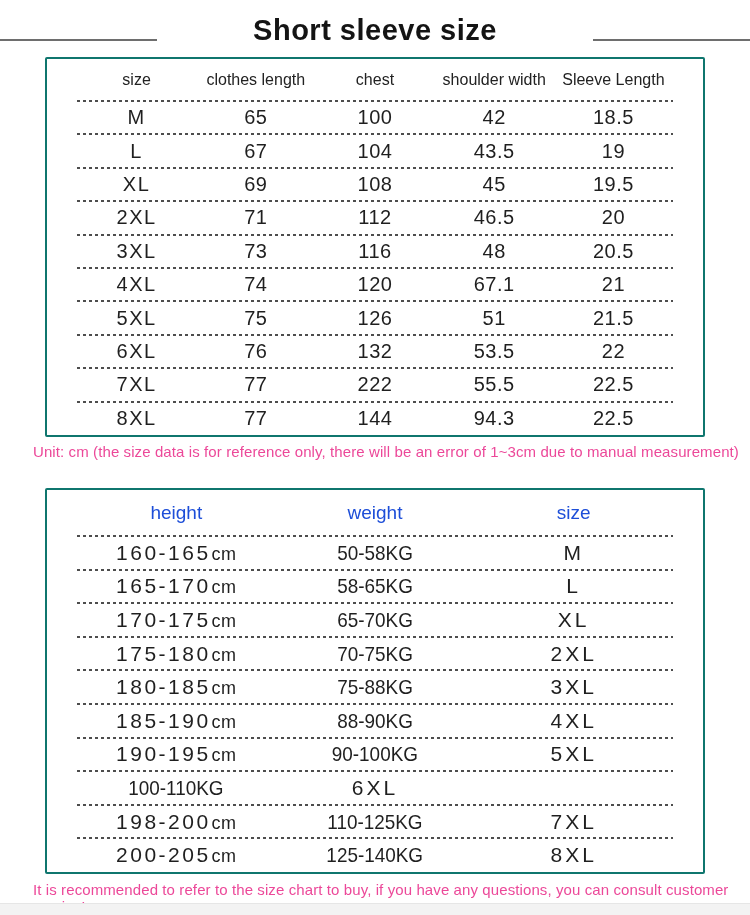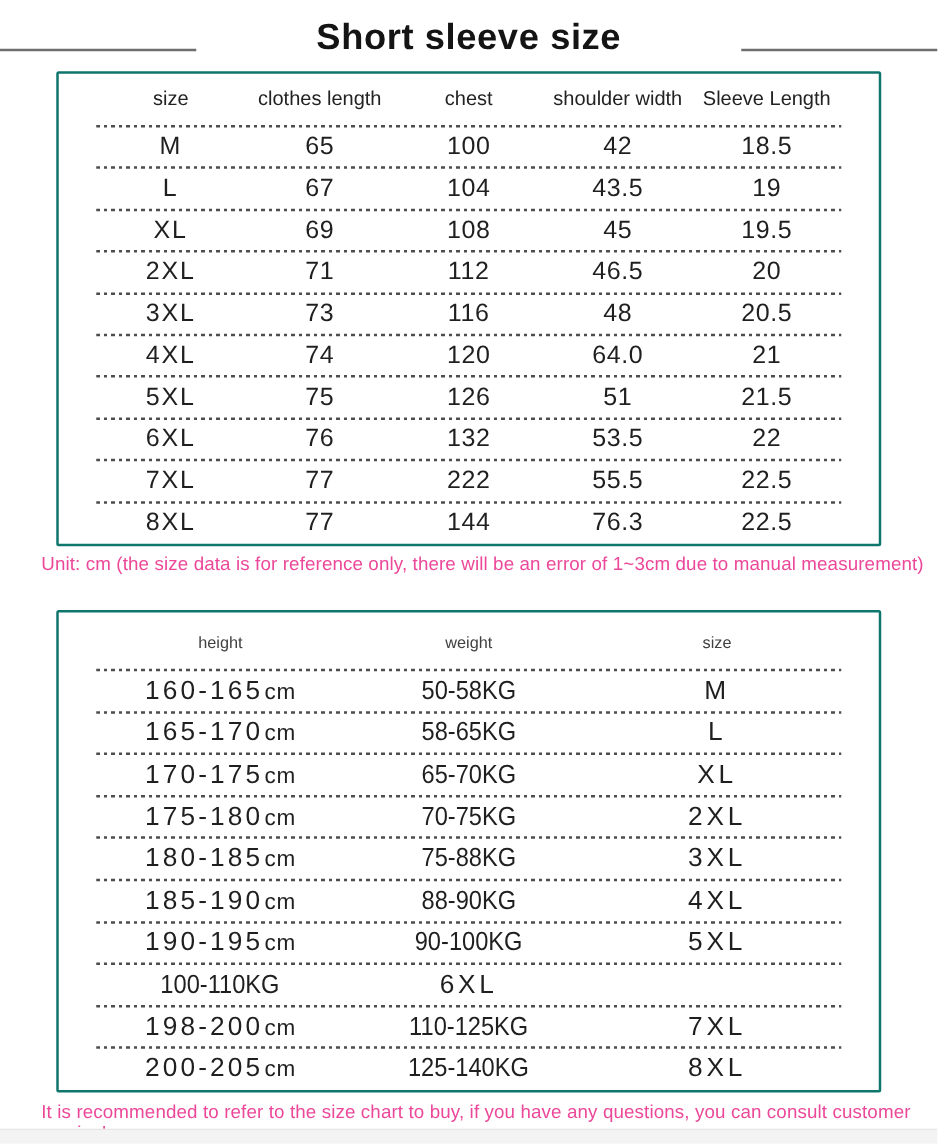--- a/index.html
+++ b/index.html
@@ -40,21 +40,21 @@
   .hrow{flex:0 0 auto;}
   
   #size-table .row{grid-template-columns:repeat(5,1fr);}
   #size-table .hrow{height:42px;}
   #size-table .hrow .cell{font-size:16px;color:#222222;}
   #size-table .drow .cell{font-size:20px;letter-spacing:0.5px;}
   #size-table .drow .cell.sz{letter-spacing:1.5px;}
   
   #fit-table .row{grid-template-columns:repeat(3,1fr);}
   #fit-table .hrow{height:46px;}
-  #fit-table .hrow .cell{font-size:13px;color:#404040;}
+  #fit-table .hrow .cell{font-size:19px;color:#1d4ed8;}
   #fit-table .drow .cell{font-size:21px;}
   .height-val{letter-spacing:2.5px;}
   .unit{font-size:18px;letter-spacing:0.5px;margin-left:1px;}
   .weight-val{display:inline-block;transform:scaleX(0.9);font-weight:400;letter-spacing:0px;}
   .size-val{letter-spacing:3px;}
   
   .note{font-size:15px;color:#ec4899;margin:6px 0 0 33px;letter-spacing:0.1px;}
   #note2{margin-top:7px;}
   
   .footer-bar{
@@ -119,21 +119,21 @@
         <div class="cell">73</div>
         <div class="cell">116</div>
         <div class="cell">48</div>
         <div class="cell">20.5</div>
       </div>
     
       <div class="row drow">
         <div class="cell sz">4XL</div>
         <div class="cell">74</div>
         <div class="cell">120</div>
-        <div class="cell">64.0</div>
+        <div class="cell">67.1</div>
         <div class="cell">21</div>
       </div>
     
       <div class="row drow">
         <div class="cell sz">5XL</div>
         <div class="cell">75</div>
         <div class="cell">126</div>
         <div class="cell">51</div>
         <div class="cell">21.5</div>
       </div>
@@ -151,21 +151,21 @@
         <div class="cell">77</div>
         <div class="cell">222</div>
         <div class="cell">55.5</div>
         <div class="cell">22.5</div>
       </div>
     
       <div class="row drow last">
         <div class="cell sz">8XL</div>
         <div class="cell">77</div>
         <div class="cell">144</div>
-        <div class="cell">76.3</div>
+        <div class="cell">94.3</div>
         <div class="cell">22.5</div>
       </div>
     </div>
 </div>
 
 <div class="note" id="note1">Unit: cm (the size data is for reference only, there will be an error of 1~3cm due to manual measurement)</div>
 
 <div id="fit-table" class="box">
   <div class="row hrow">
     <div class="cell">height</div>

